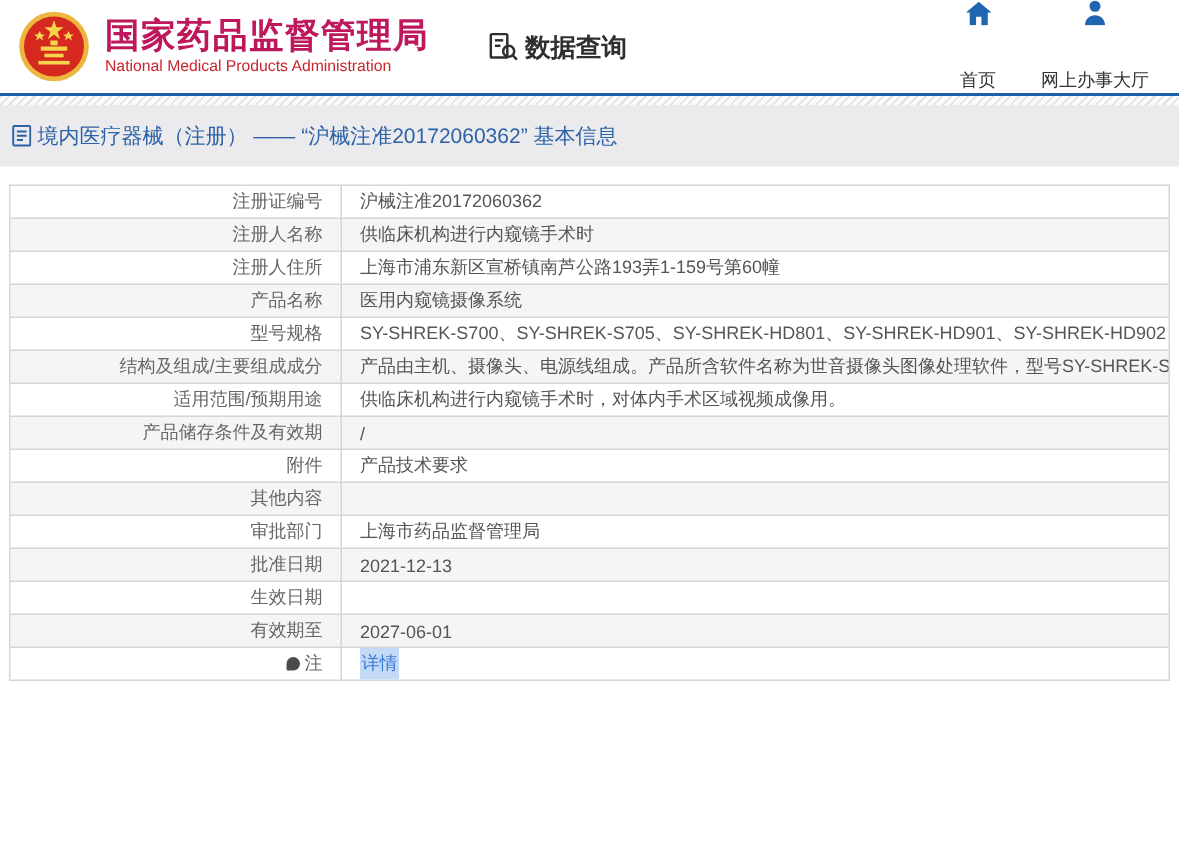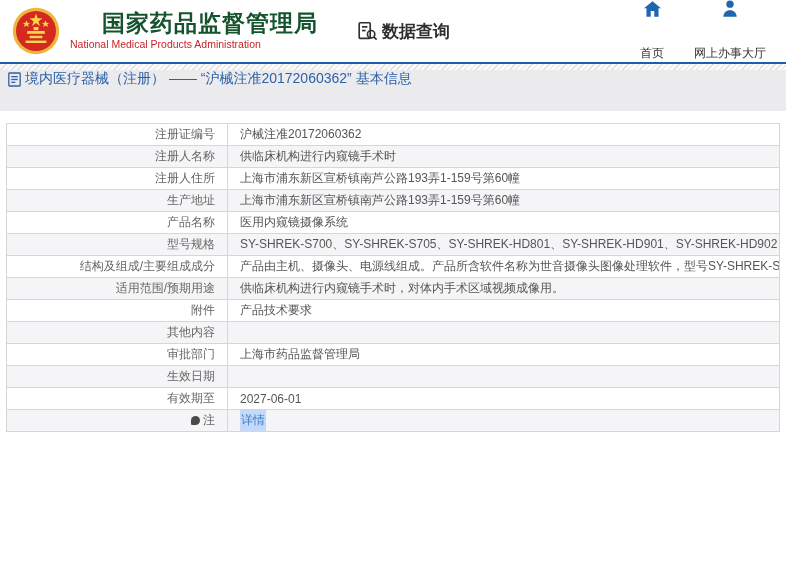--- a/index.html
+++ b/index.html
@@ -4,34 +4,34 @@
 <style>
   * { margin:0; padding:0; box-sizing:border-box; }
   html,body { width:786px; height:561px; background:#fff; overflow:hidden;
     font-family:"Liberation Sans","DejaVu Sans",sans-serif; }
 
   
   .header { height:64px; background:#fff; display:flex; align-items:center;
     padding:0 14px 0 12px; border-bottom:2px solid #1d5fa9; }
   .emblem { width:48px; height:48px; flex:0 0 auto; }
   .org-names { margin-left:10px; line-height:1.1; }
-  .org-cn { font-size:23px; font-weight:bold; color:#14532d; letter-spacing:1px;margin-left:32px; }
+  .org-cn { font-size:23px; font-weight:bold; color:#be185d; letter-spacing:1px; }
   .org-en { font-size:10.5px; color:#c9242b; margin-top:3px; }
   .data-query { display:flex; align-items:center; margin-left:38px;
     font-size:17px; font-weight:600; color:#2f2f2f; cursor:pointer; }
   .data-query svg { margin-right:4px; }
   .nav { margin-left:auto; display:flex; gap:30px; padding-right:6px; }
   .nav-item { display:flex; flex-direction:column; align-items:center;
     font-size:12px; color:#333; cursor:pointer;gap:23px; }
   .nav-item .nav-ico { height:17px; margin-bottom:5px; display:flex; align-items:flex-end; }
 
   
   .hatch { height:6px; background:repeating-linear-gradient(135deg,
      #e0e0e0 0, #e0e0e0 1px, #fafafa 1px, #fafafa 4px); }
-  .breadcrumb-bar { background:#ebebee; height:41px; display:flex; align-items:flex-start;
+  .breadcrumb-bar { background:#ebebee; height:41px; display:flex; align-items:center;
     padding:0 8px; }
   .breadcrumb { display:flex; align-items:center; font-size:14px; color:#2d62a7; }
   .breadcrumb .doc-ico { margin-right:4px; display:flex; }
 
   
   .table-wrap { margin:4px 6px 0 6px; }
   table.info { width:100%; border-collapse:collapse; table-layout:fixed;
     font-size:12px; color:#555;margin-top:12px; }
   table.info td { border:1px solid #d6d6d6; height:22px; padding:0 12px;
     overflow:hidden; white-space:nowrap; }
@@ -117,50 +117,54 @@
         </tr>
         <tr>
           <td class="label">注册人名称</td>
           <td class="value">供临床机构进行内窥镜手术时</td>
         </tr>
         <tr>
           <td class="label">注册人住所</td>
           <td class="value">上海市浦东新区宣桥镇南芦公路193弄1-159号第60幢</td>
         </tr>
         <tr>
-          <td class="label">生产地址</td>
-          <td class="value">上海市浦东新区宣桥镇南芦公路193弄1-159号第60幢</td>
-        </tr>
-        <tr>
           <td class="label">产品名称</td>
           <td class="value">医用内窥镜摄像系统</td>
         </tr>
         <tr>
           <td class="label">型号规格</td>
           <td class="value">SY-SHREK-S700、SY-SHREK-S705、SY-SHREK-HD801、SY-SHREK-HD901、SY-SHREK-HD902</td>
         </tr>
         <tr>
           <td class="label">结构及组成/主要组成成分</td>
           <td class="value">产品由主机、摄像头、电源线组成。产品所含软件名称为世音摄像头图像处理软件，型号SY-SHREK-SXT，发布版本V1.0。</td>
         </tr>
         <tr>
           <td class="label">适用范围/预期用途</td>
           <td class="value">供临床机构进行内窥镜手术时，对体内手术区域视频成像用。</td>
         </tr>
         <tr>
+          <td class="label">产品储存条件及有效期</td>
+          <td class="value">/</td>
+        </tr>
+        <tr>
           <td class="label">附件</td>
           <td class="value">产品技术要求</td>
         </tr>
         <tr>
           <td class="label">其他内容</td>
           <td class="value"></td>
         </tr>
         <tr>
           <td class="label">审批部门</td>
           <td class="value">上海市药品监督管理局</td>
+        </tr>
+        <tr>
+          <td class="label">批准日期</td>
+          <td class="value">2021-12-13</td>
         </tr>
         <tr>
           <td class="label">生效日期</td>
           <td class="value"></td>
         </tr>
         <tr>
           <td class="label">有效期至</td>
           <td class="value">2027-06-01</td>
         </tr>
         <tr>

